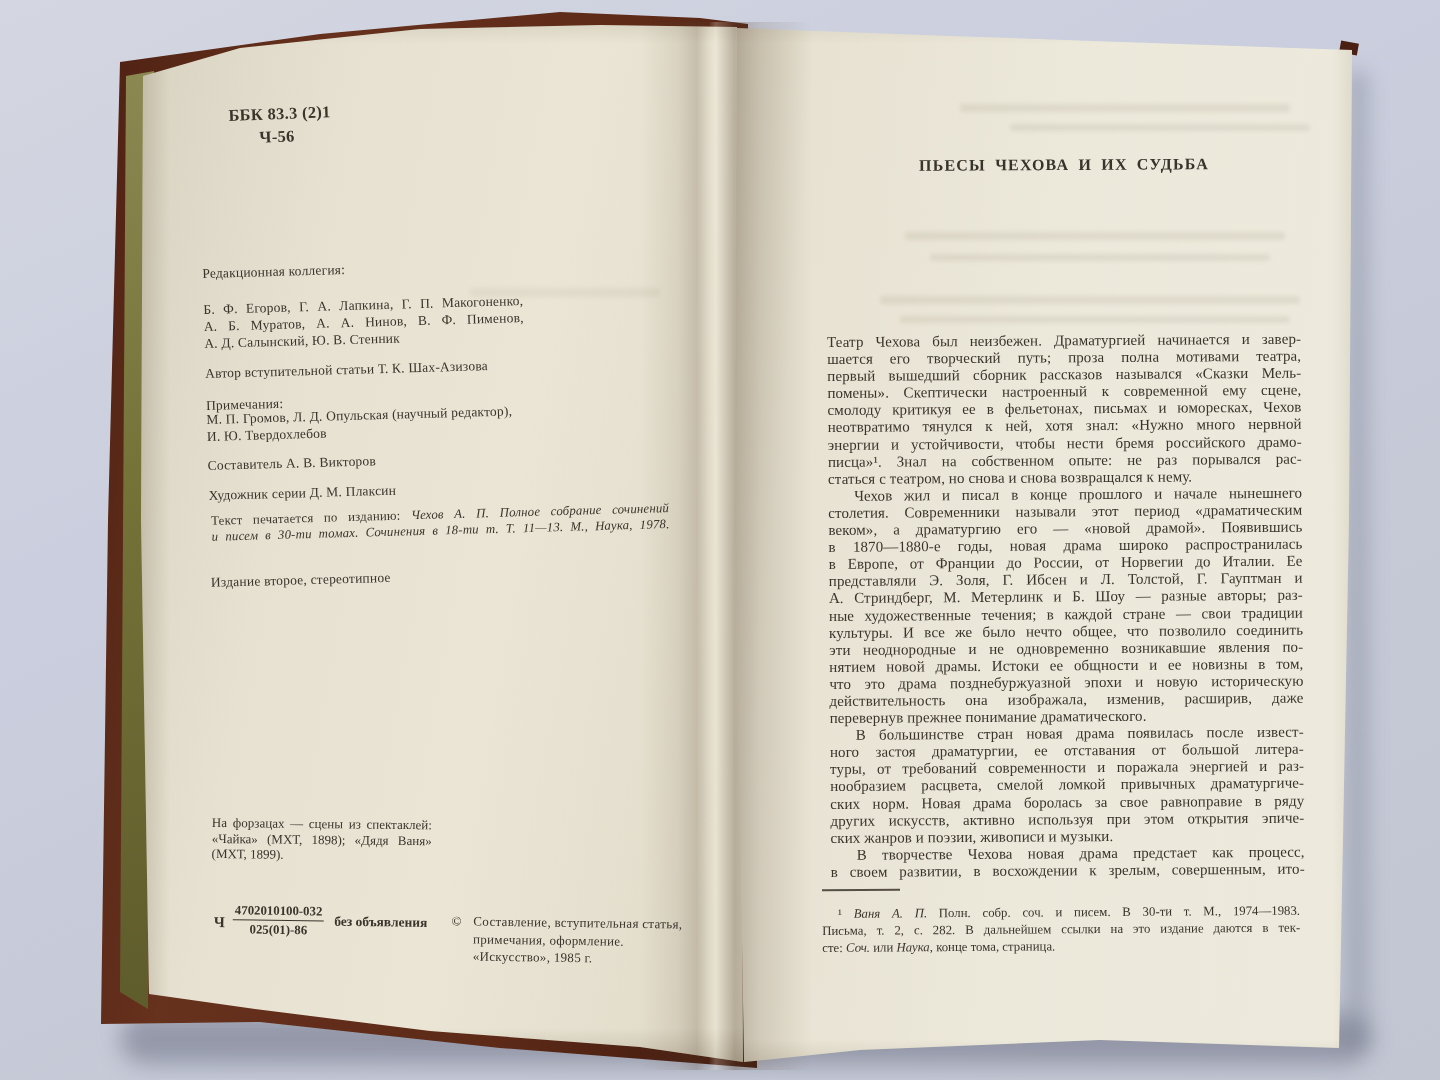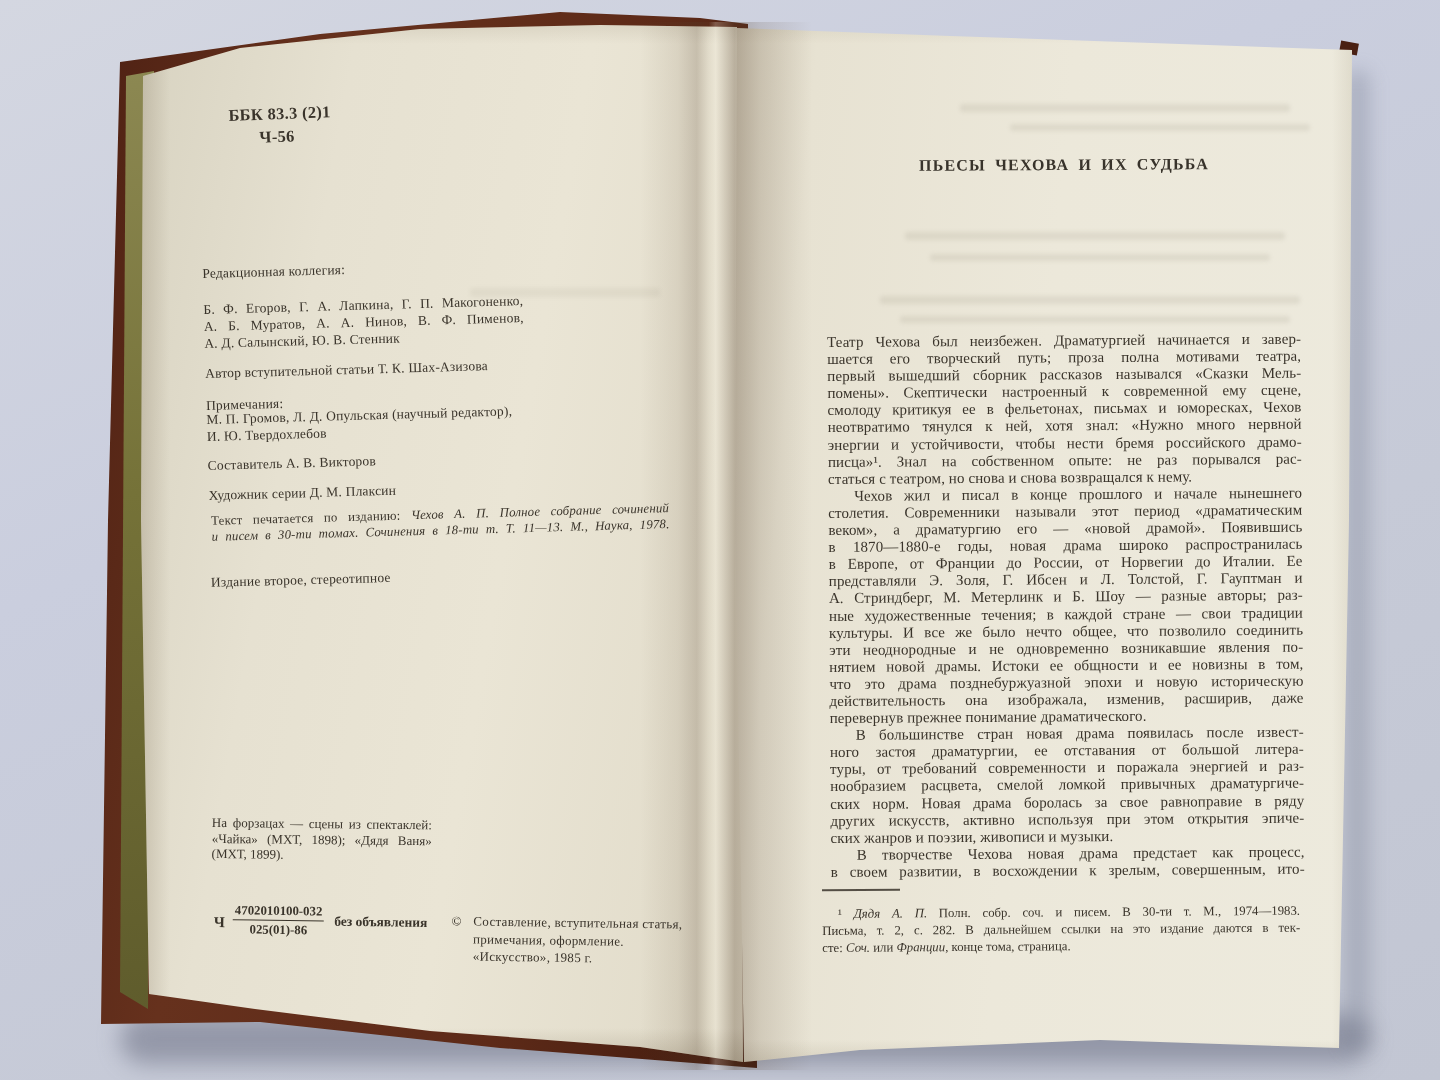--- a/index.html
+++ b/index.html
@@ -190,18 +190,18 @@
       <div class="line">туры, от требований современности и поражала энергией и раз-</div>
       <div class="line">нообразием расцвета, смелой ломкой привычных драматургиче-</div>
       <div class="line">ских норм. Новая драма боролась за свое равноправие в ряду</div>
       <div class="line">других искусств, активно используя при этом открытия эпиче-</div>
       <div class="line end">ских жанров и поэзии, живописи и музыки.</div>
       <div class="line indent">В творчестве Чехова новая драма предстает как процесс,</div>
       <div class="line">в своем развитии, в восхождении к зрелым, совершенным, ито-</div>
     </div>
   <div class="abs fn-rule"></div>
   <div class="abs ink footnote-lines">
-      <div class="line"><span>¹ </span><em>Дядя А. П.</em><span> Полн. собр. соч. и писем. В 30-ти т. М., 1974—1983.</span></div>
+      <div class="line"><span>¹ </span><em>Ваня А. П.</em><span> Полн. собр. соч. и писем. В 30-ти т. М., 1974—1983.</span></div>
       <div class="line"><span>Письма, т. 2, с. 282. В дальнейшем ссылки на это издание даются в тек-</span></div>
-      <div class="line"><span>сте: </span><em>Соч.</em><span> или </span><em>Франции</em><span>, конце тома, страница.</span></div>
+      <div class="line"><span>сте: </span><em>Соч.</em><span> или </span><em>Наука</em><span>, конце тома, страница.</span></div>
     </div>
 
 </div>
 
 </body></html>

